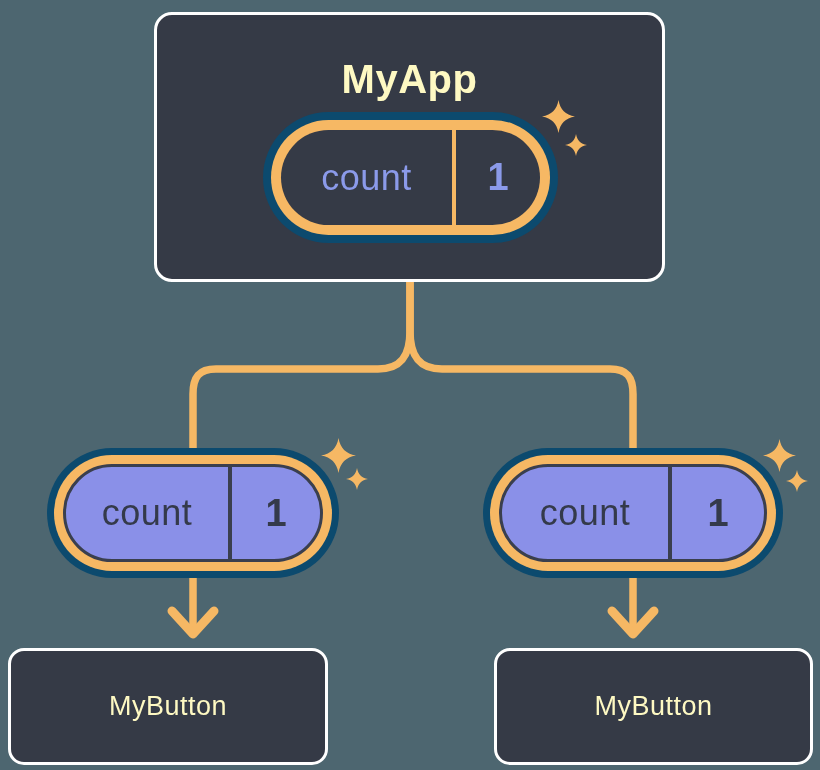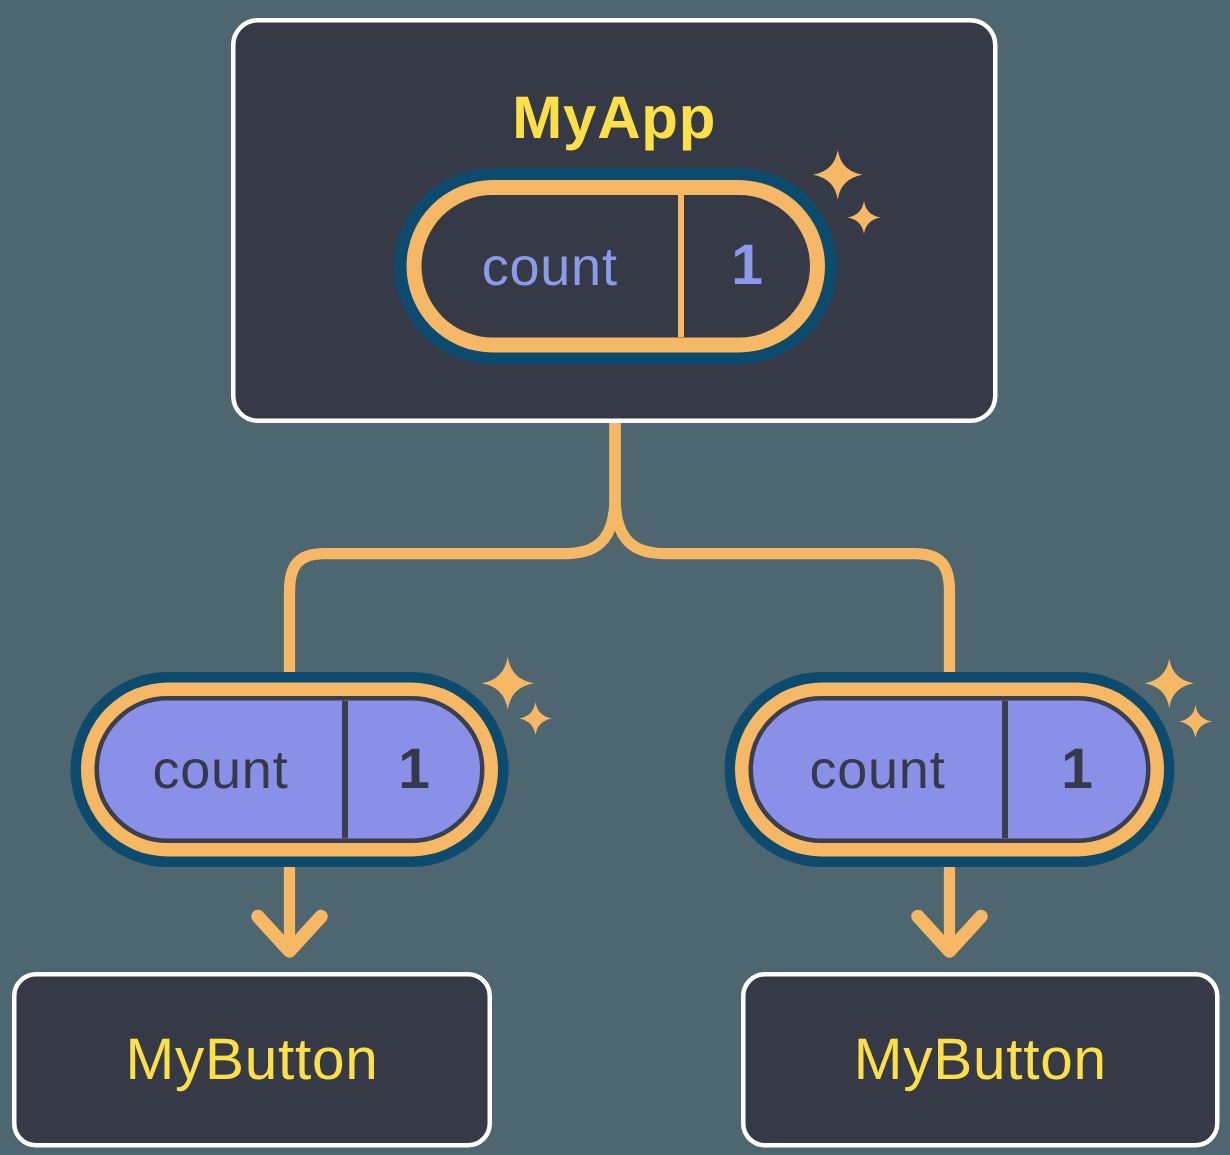--- a/index.html
+++ b/index.html
@@ -16,40 +16,40 @@
     inset: 0;
     z-index: 1;
   }
   .node {
     position: absolute;
     box-sizing: border-box;
     background: #353A46;
     border: 3px solid #FFFFFF;
     border-radius: 18px;
     z-index: 2;
-    color: #fde047;
+    color: #fef9c3;
   }
   .node-app { left: 154px; top: 12px; width: 511px; height: 270px; }
   .node-app .node-title {
     position: absolute;
     top: 44px; left: 0; width: 100%;
     text-align: center;
     font-size: 40px;
     line-height: 40px;
     font-weight: 600;
     letter-spacing: 0.5px;
   }
   .node-button {
     display: flex;
     align-items: center;
     justify-content: center;
     border-radius: 16px;
   }
   .node-button .node-title {
-    font-size: 39px;
+    font-size: 27px;
     font-weight: 500;
     letter-spacing: 0.5px;
   }
   .node-button-left  { left: 8px;   top: 648px; width: 320px; height: 117px; }
   .node-button-right { left: 494px; top: 648px; width: 319px; height: 117px; }
 
   
   .pill {
     position: absolute;
     box-sizing: border-box;

